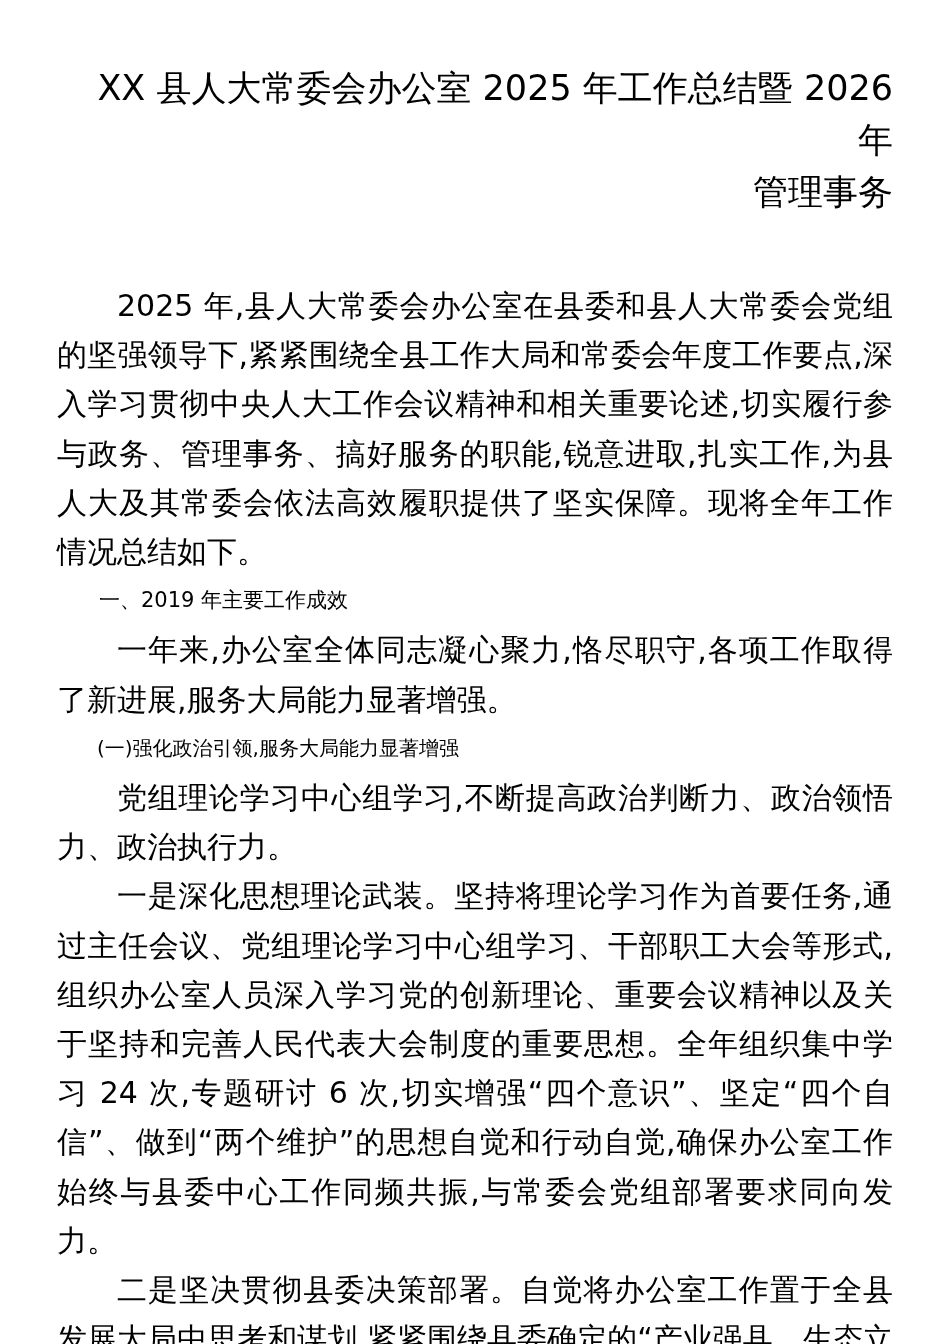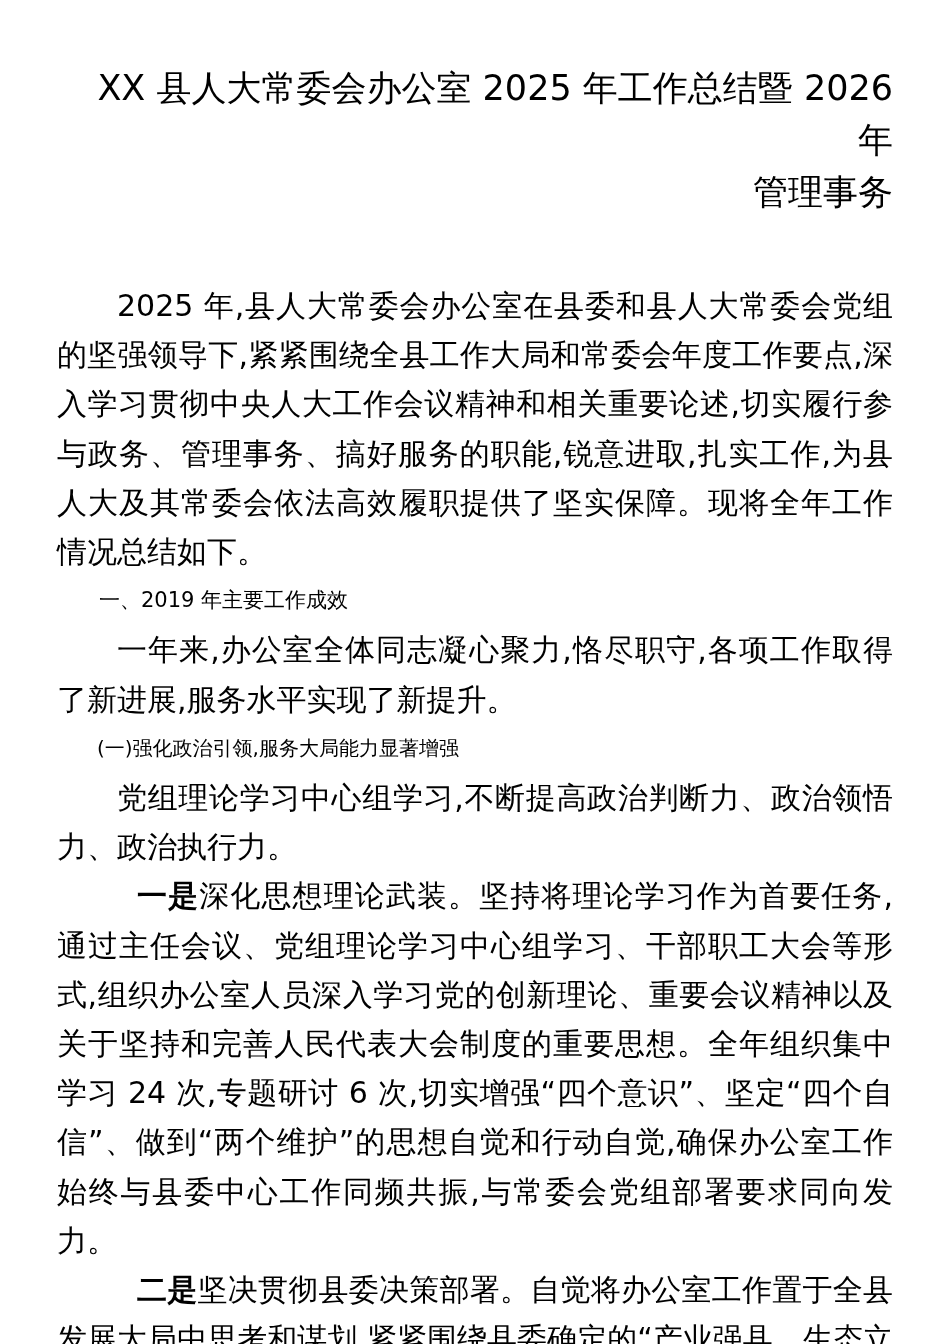--- a/index.html
+++ b/index.html
@@ -35,22 +35,21 @@
     .para {
       font-size: 30px;
       line-height: 49.2px;
       margin: 0;
       text-align: justify;
       text-align-last: left;
       text-indent: 2em;
       letter-spacing: 0px;
     }
     .para b {
-      font-weight: bold;
-      margin-left: 20px;
+      font-weight: normal;
     }
     .heading {
       font-size: 20px;
       line-height: 49.2px;
       margin: 0;
       text-indent: 2em;
     }
     .heading.small {
       font-size: 21px;
     }
@@ -62,21 +61,21 @@
   <h1 class="title">
     <span>XX 县人大常委会办公室 2025 年工作总结暨 2026 年</span><br>
     <span>管理事务</span>
   </h1>
 
   <div class="body">
     <p class="para">2025 年,县人大常委会办公室在县委和县人大常委会党组的坚强领导下,紧紧围绕全县工作大局和常委会年度工作要点,深入学习贯彻中央人大工作会议精神和相关重要论述,切实履行参与政务、管理事务、搞好服务的职能,锐意进取,扎实工作,为县人大及其常委会依法高效履职提供了坚实保障。现将全年工作情况总结如下。</p>
 
     <p class="heading small">一、2019 年主要工作成效</p>
 
-    <p class="para">一年来,办公室全体同志凝心聚力,恪尽职守,各项工作取得了新进展,服务水平实现了新提升。</p>
+    <p class="para">一年来,办公室全体同志凝心聚力,恪尽职守,各项工作取得了新进展,服务大局能力显著增强。</p>
 
     <p class="heading">(一)强化政治引领,服务大局能力显著增强</p>
 
     <p class="para">党组理论学习中心组学习,不断提高政治判断力、政治领悟力、政治执行力。</p>
 
     <p class="para"><b>一是</b><span>深化思想理论武装。坚持将理论学习作为首要任务,通过主任会议、党组理论学习中心组学习、干部职工大会等形式,组织办公室人员深入学习党的创新理论、重要会议精神以及关于坚持和完善人民代表大会制度的重要思想。全年组织集中学习 24 次,专题研讨 6 次,切实增强“四个意识”、坚定“四个自信”、做到“两个维护”的思想自觉和行动自觉,确保办公室工作始终与县委中心工作同频共振,与常委会党组部署要求同向发力。</span></p>
 
     <p class="para"><b>二是</b><span>坚决贯彻县委决策部署。自觉将办公室工作置于全县发展大局中思考和谋划,紧紧围绕县委确定的“产业强县、生态立县、惠民富县”战略,找准履职切入点和服务保障着力点。在服务常委会开展监督、决定、任免等工作中,始终确保县委的主张通过法定程序转化为全县人民的共同意志。主动对接</span></p>
   </div>
 </div>

